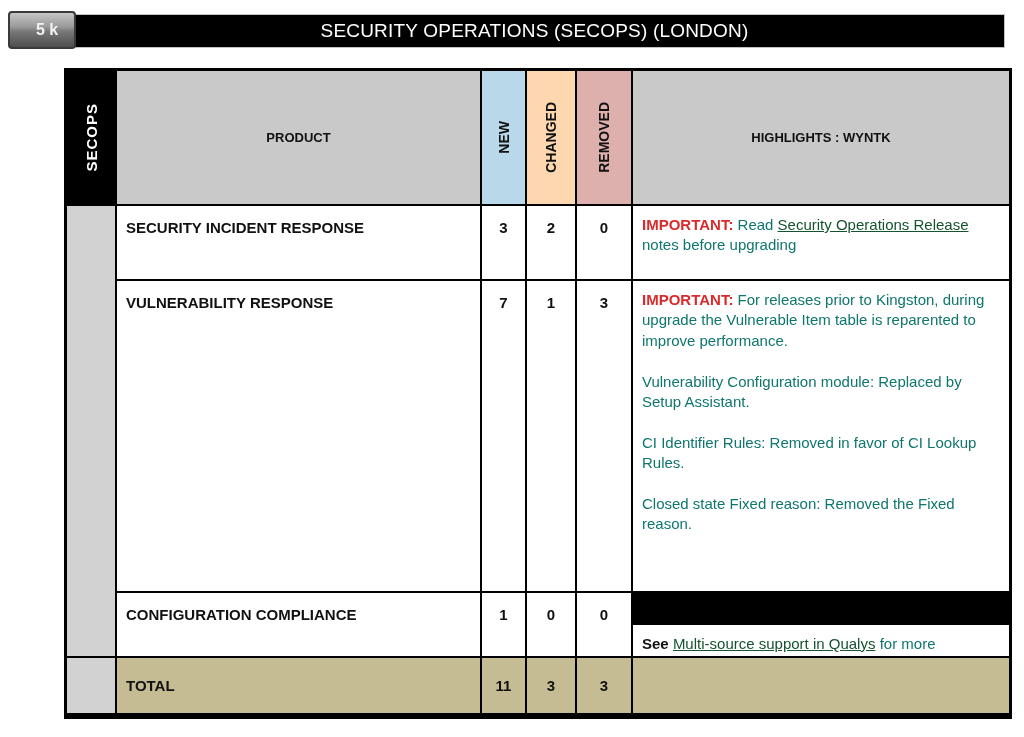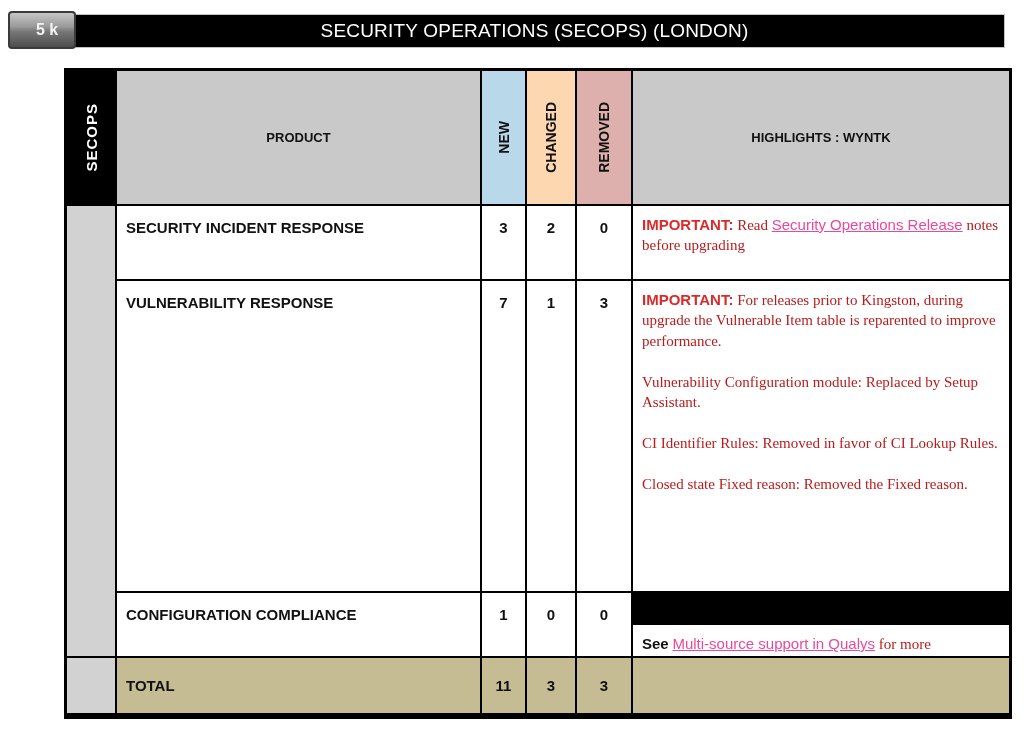--- a/index.html
+++ b/index.html
@@ -85,22 +85,22 @@
     font-weight: bold; font-size: 15px;
     padding-left: 9px;
   }
   .total-num {
     display:flex; align-items:center; justify-content:center;
     font-weight: bold; font-size: 15px;
   }
   
   .seg-red-bold { color: #d92b2b; font-weight: bold; }
   .seg-bold { font-weight: bold; }
-  .seg-normal { color: #b91c1c; font-family: Liberation Serif, serif; }
-  a.seg-link { color: #ec4899; text-decoration: underline; cursor: pointer; }
+  .seg-normal { color: #0f766e; }
+  a.seg-link { color: #14532d; text-decoration: underline; cursor: pointer; }
 </style>
 </head>
 <body>
 
 <div class="page">
 
   <div class="badge">
     <span>5 k</span>
   </div>
 

